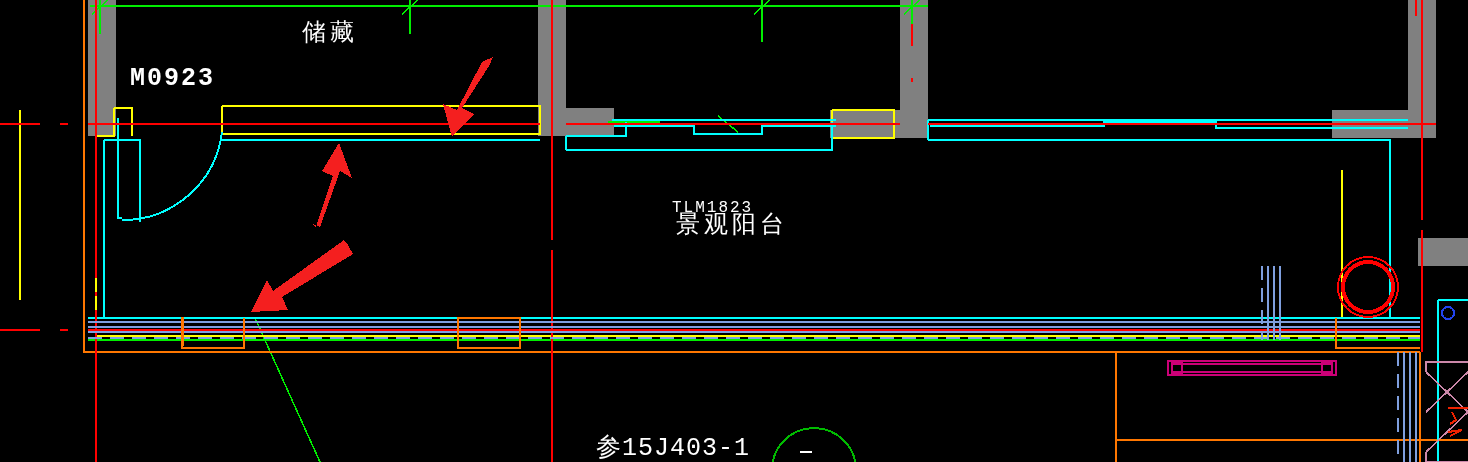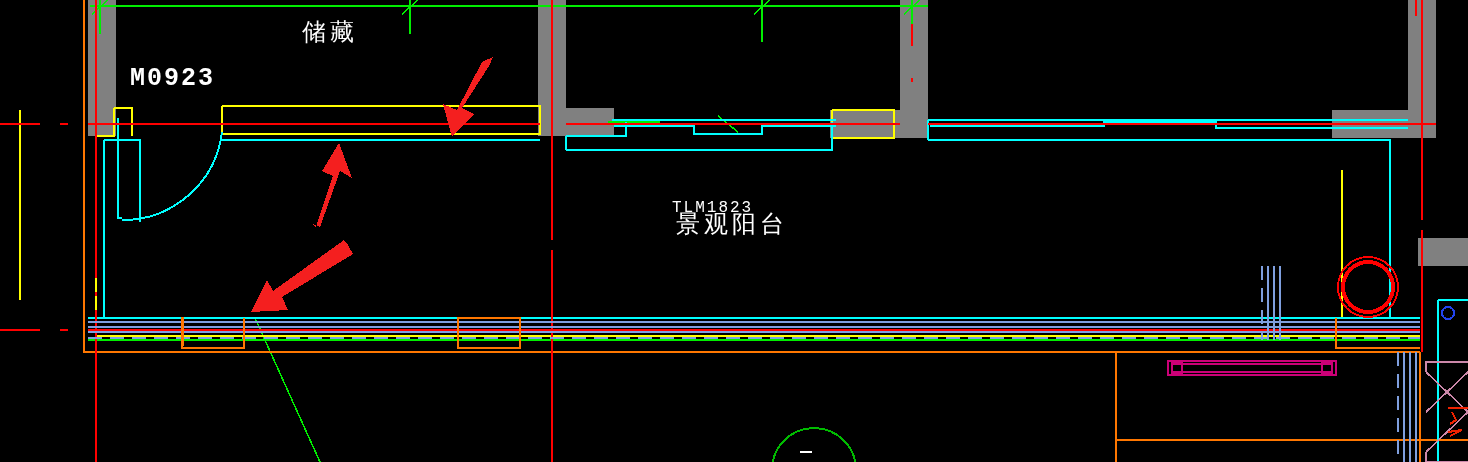--- a/index.html
+++ b/index.html
@@ -210,14 +210,15 @@
 
   <div class="cad-label" style="left:130px; top:64px; font-size:25px;font-weight:bold;">M0923</div>
 
   <div class="cad-label cjk" style="left:302px; top:16px; font-size:24px;">储藏</div>
 
   <div class="cad-label" style="left:672px; top:151px; font-size:16px;margin-top:48px;">TLM1823</div>
 
   <div class="cad-label cjk" style="left:676px; top:208px; font-size:24px;">景观阳台</div>
 
 
+  <div class="cad-label cjk" style="left:596px; top:430px; font-size:25px; letter-spacing:1px;">参15J403-1</div>
 
 </div>
 
 </body></html>

